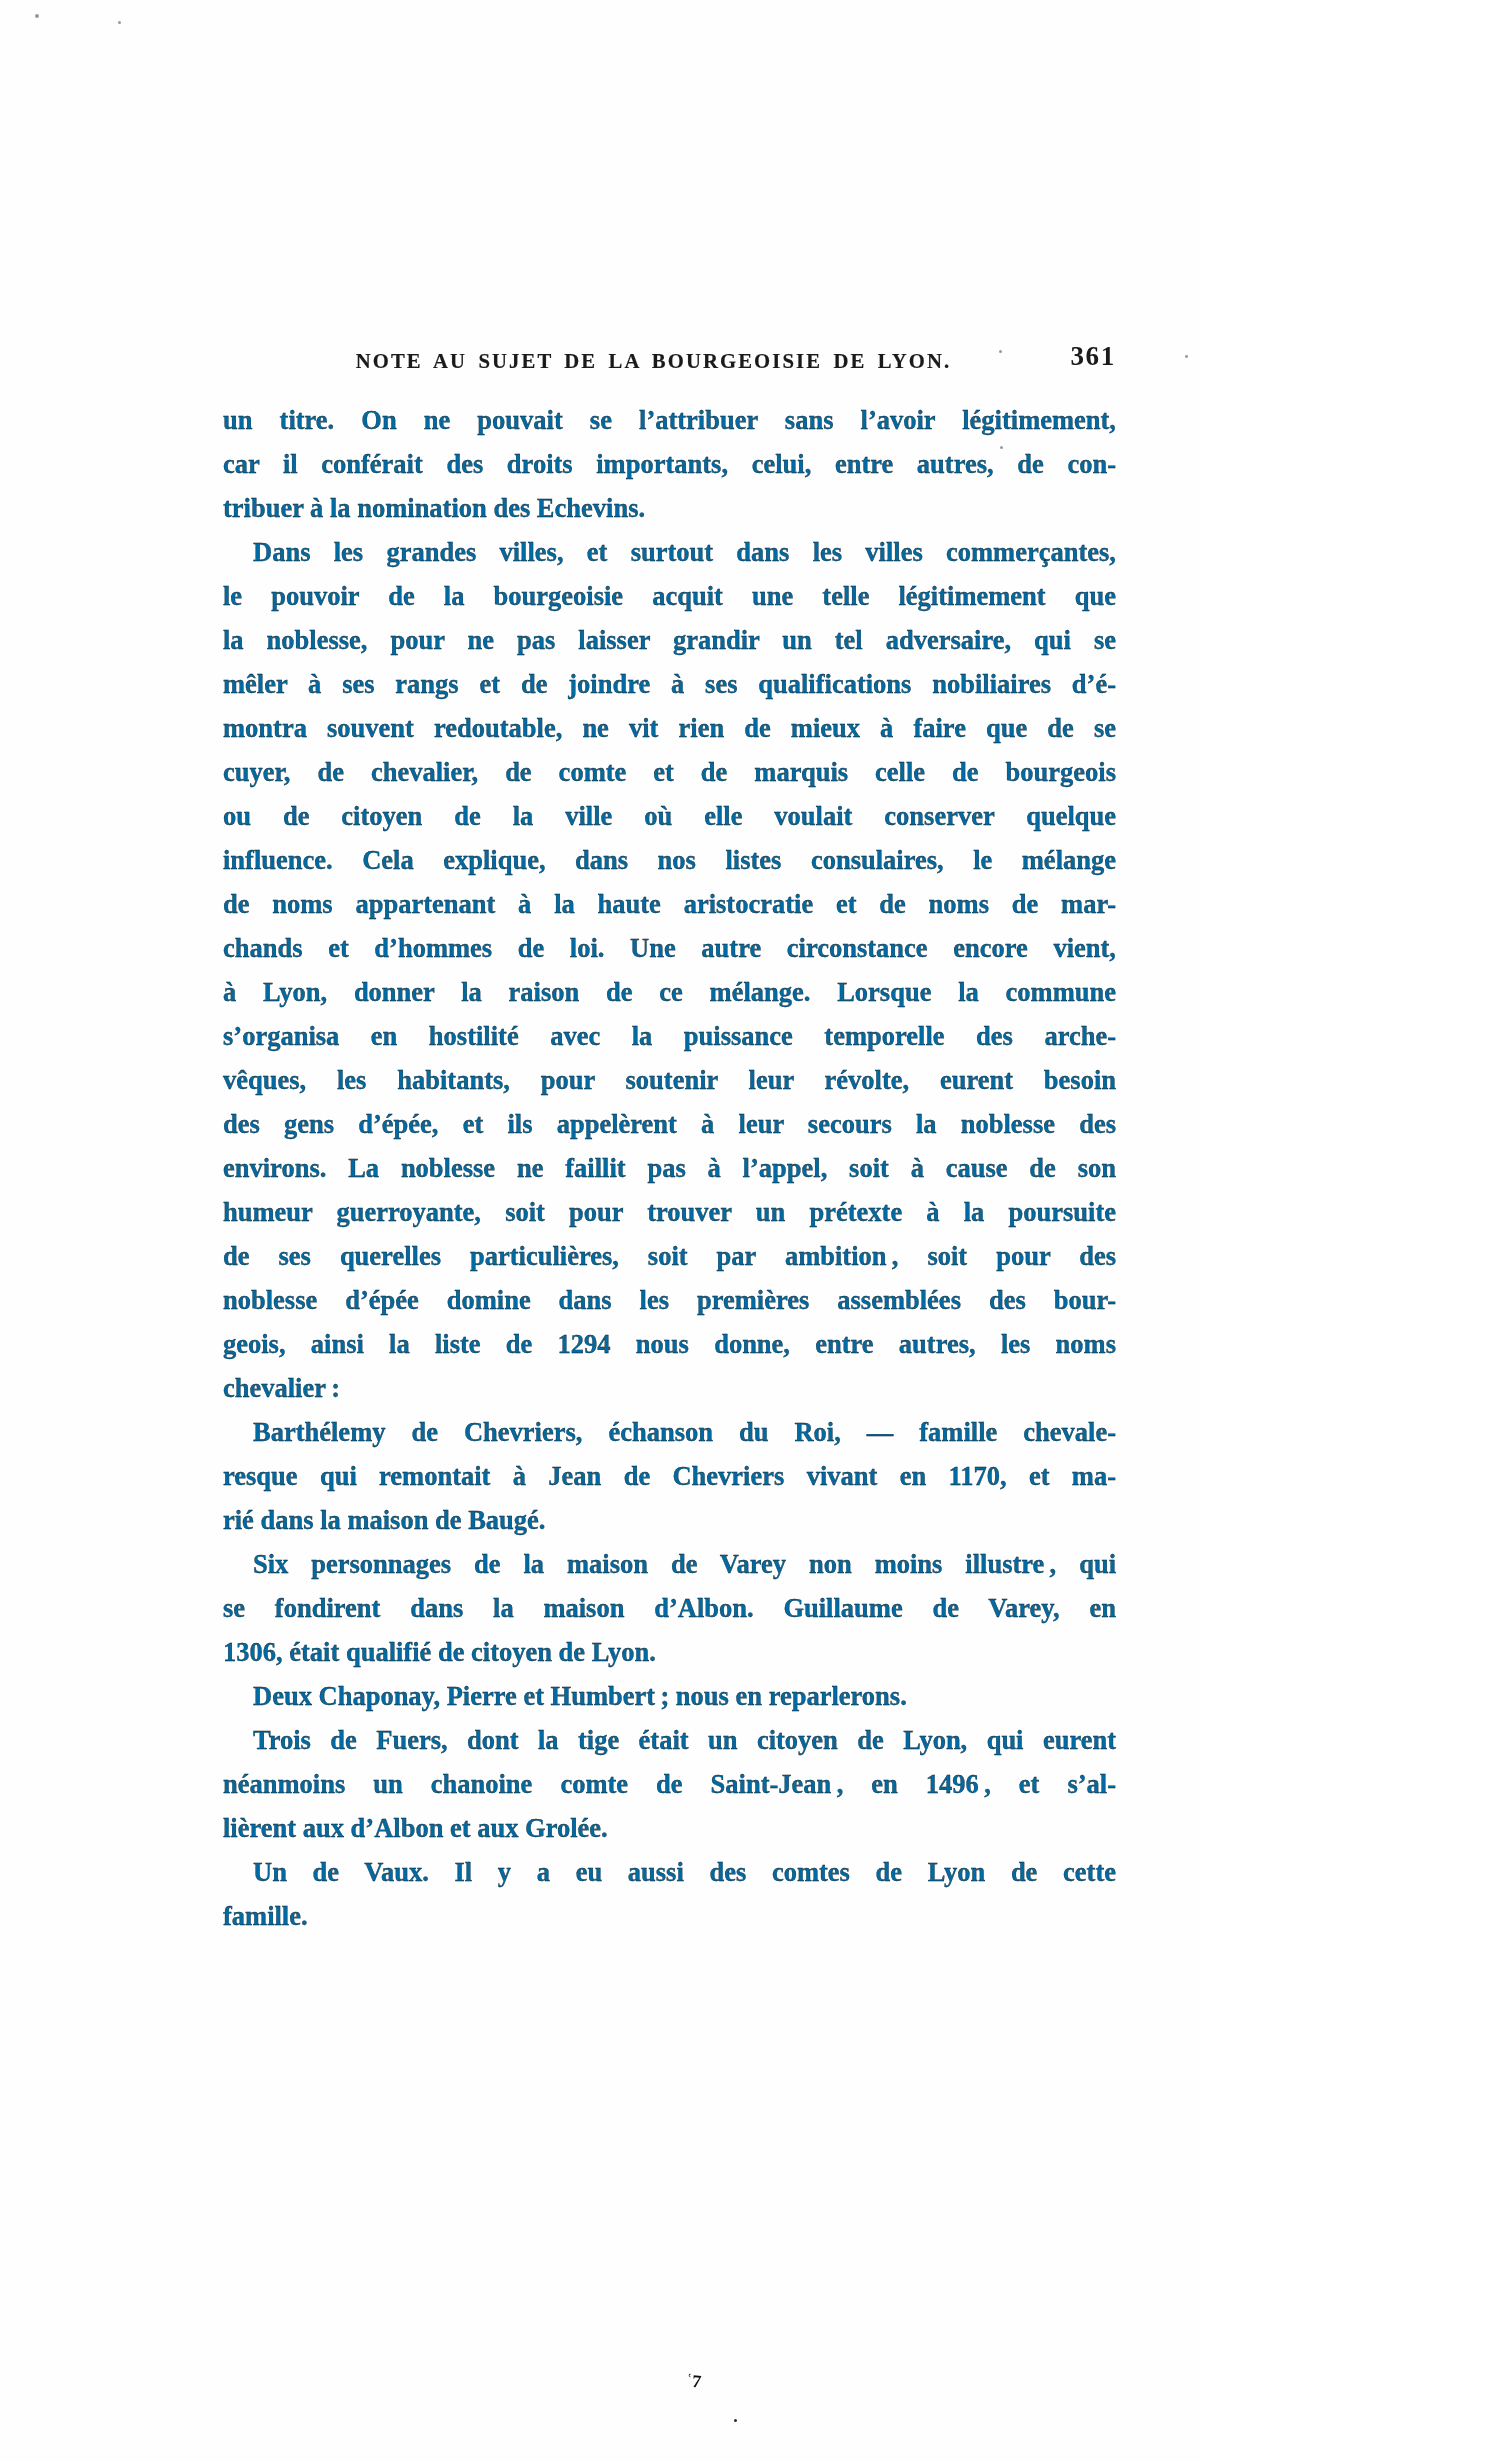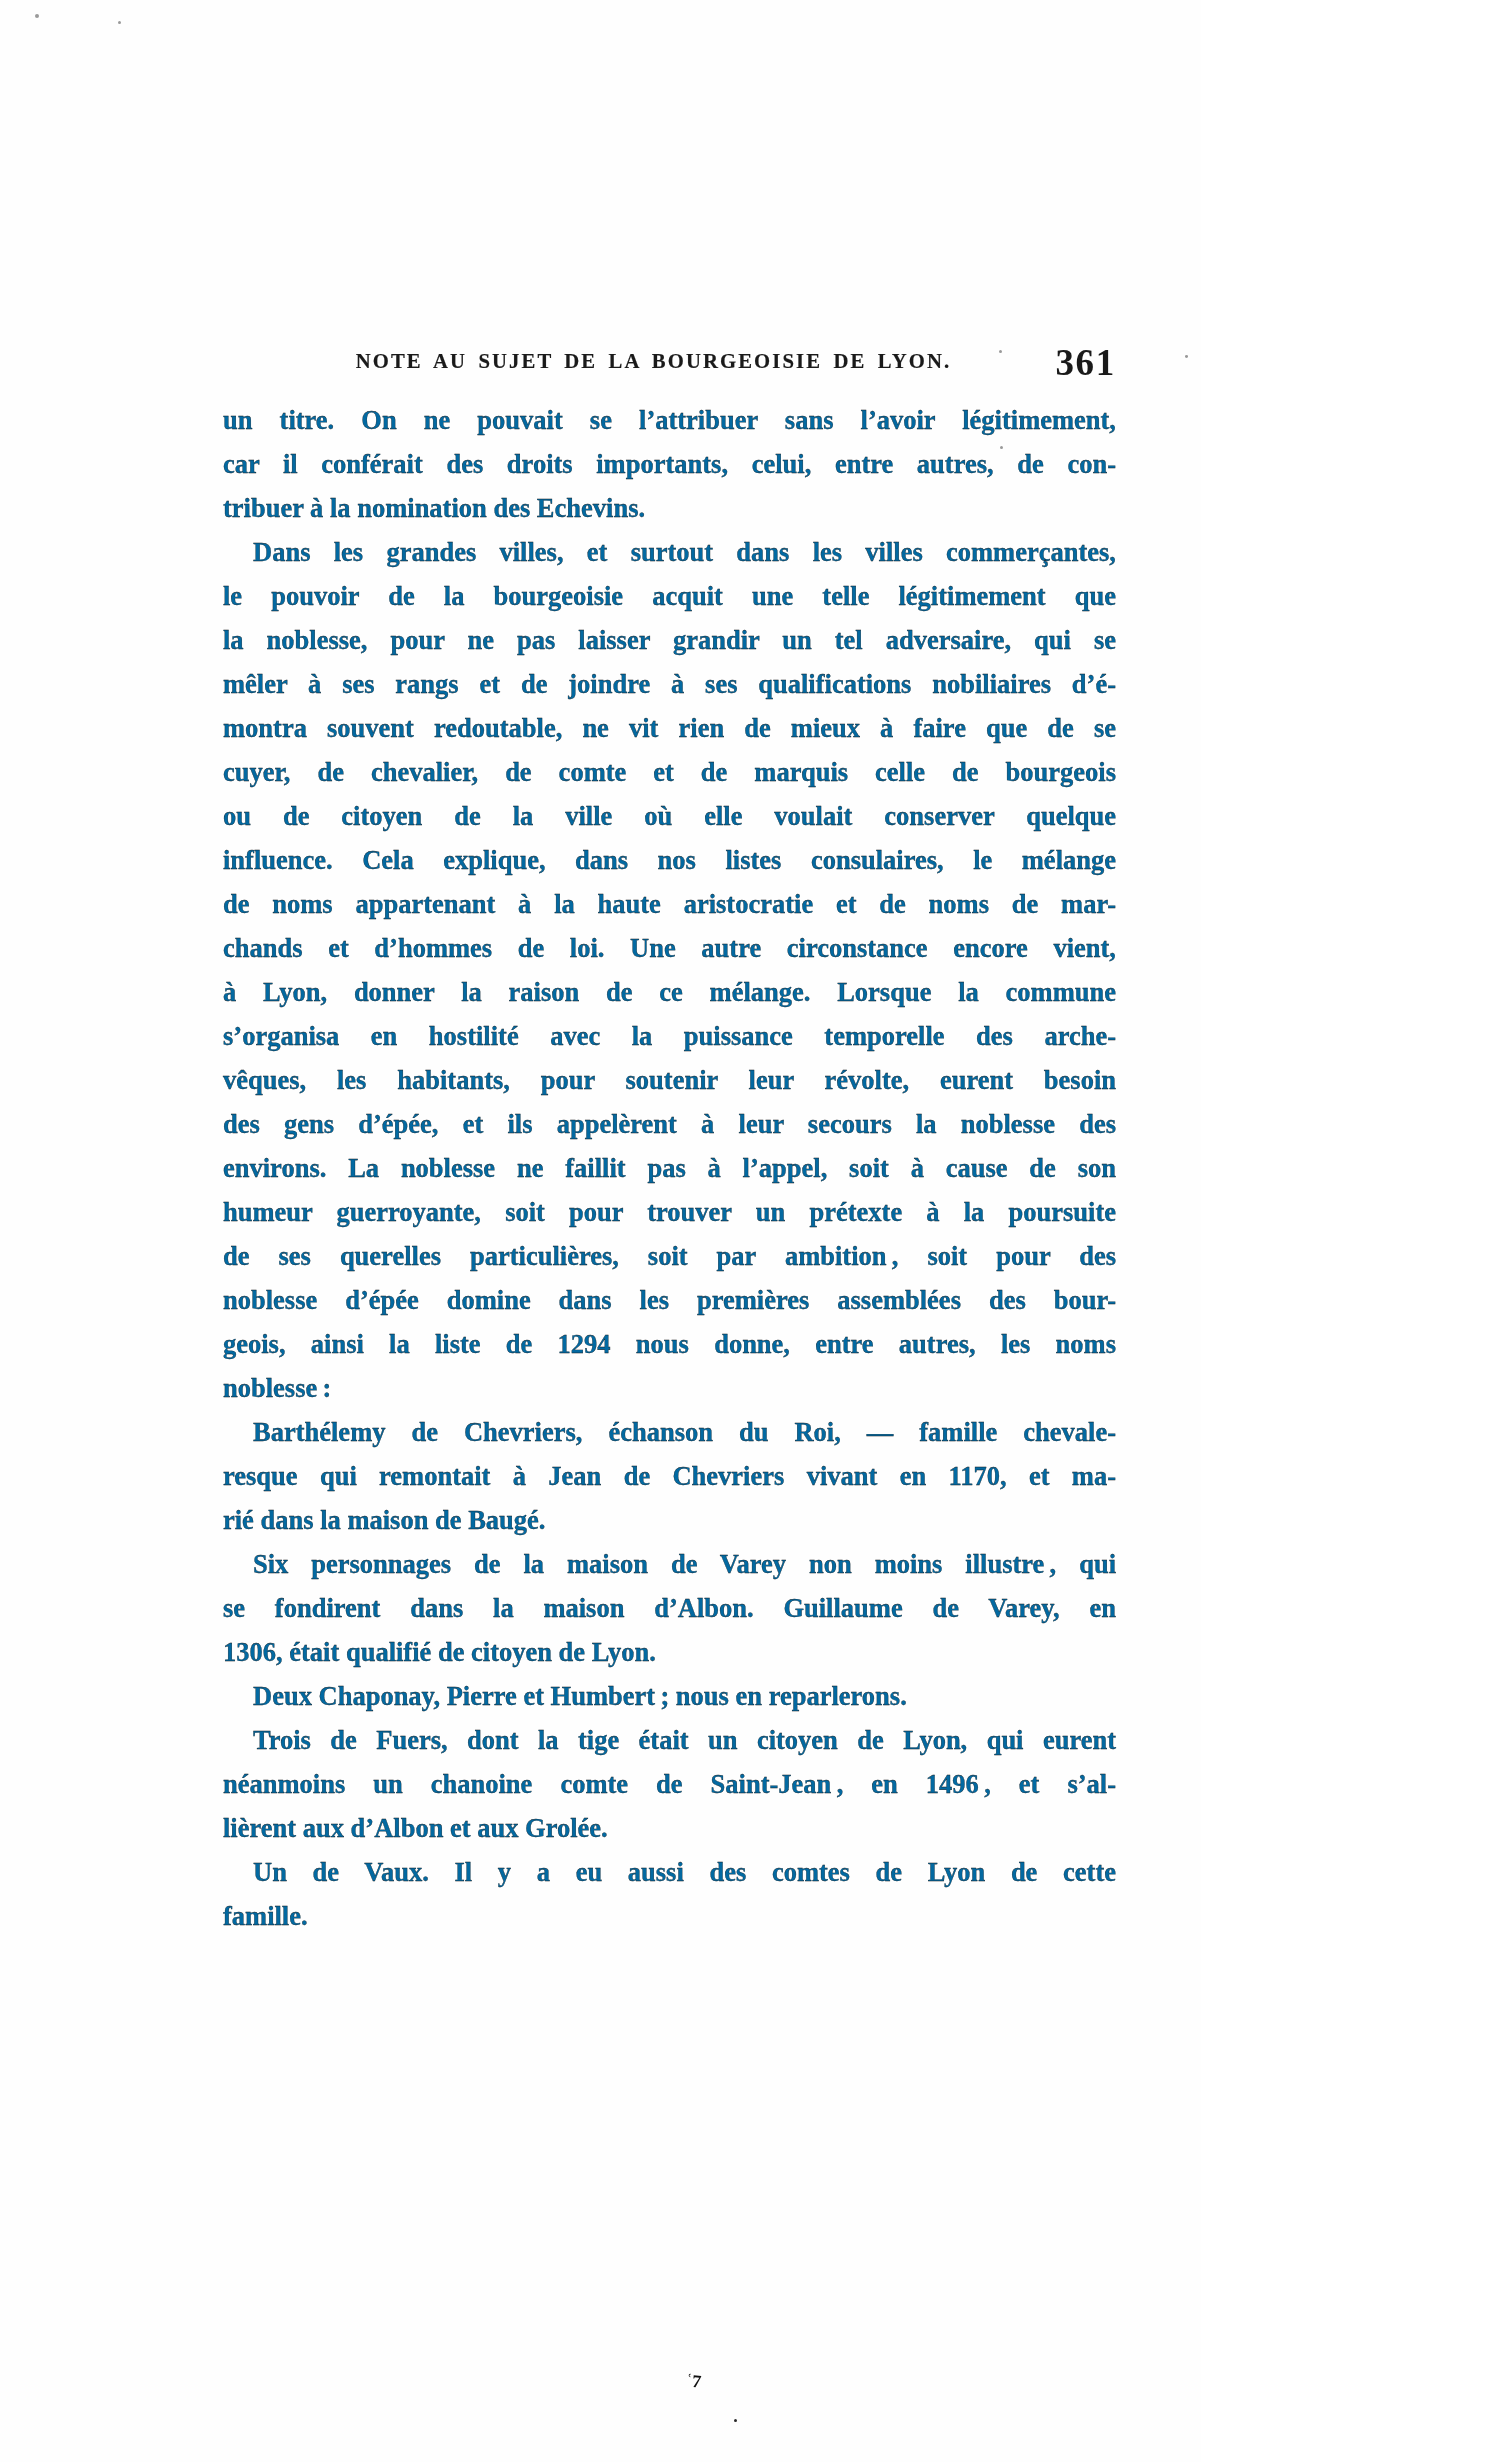--- a/index.html
+++ b/index.html
@@ -30,21 +30,21 @@
     white-space: nowrap;
     color: #1a1a1a;
     -webkit-text-stroke: 0.2px #1a1a1a;
   }
   .folio {
     position: absolute;
     top: 341px;
     left: 951px;
     width: 165px;
     text-align: right;
-    font-size: 37px;
+    font-size: 27px;
     font-weight: 700;
     color: #1a1a1a;
     letter-spacing: 1.7px;
   }
   
   .text-block {
     position: absolute;
     top: 398px;
     left: 223px;
     width: 893px;
@@ -103,21 +103,21 @@
       <div class="line">chands et d’hommes de loi. Une autre circonstance encore vient,</div>
       <div class="line">à Lyon, donner la raison de ce mélange. Lorsque la commune</div>
       <div class="line">s’organisa en hostilité avec la puissance temporelle des arche-</div>
       <div class="line">vêques, les habitants, pour soutenir leur révolte, eurent besoin</div>
       <div class="line">des gens d’épée, et ils appelèrent à leur secours la noblesse des</div>
       <div class="line">environs. La noblesse ne faillit pas à l’appel, soit à cause de son</div>
       <div class="line">humeur guerroyante, soit pour trouver un prétexte à la poursuite</div>
       <div class="line">de ses querelles particulières, soit par ambition , soit pour des</div>
       <div class="line">noblesse d’épée domine dans les premières assemblées des bour-</div>
       <div class="line">geois, ainsi la liste de 1294 nous donne, entre autres, les noms</div>
-      <div class="line par-end">noblesse :</div>
+      <div class="line par-end">chevalier :</div>
       <div class="line par-start">Barthélemy de Chevriers, échanson du Roi, — famille chevale-</div>
       <div class="line">resque qui remontait à Jean de Chevriers vivant en 1170, et ma-</div>
       <div class="line par-end">rié dans la maison de Baugé.</div>
       <div class="line par-start">Six personnages de la maison de Varey non moins illustre , qui</div>
       <div class="line">se fondirent dans la maison d’Albon. Guillaume de Varey, en</div>
       <div class="line par-end">1306, était qualifié de citoyen de Lyon.</div>
       <div class="line par-start par-end">Deux Chaponay, Pierre et Humbert ; nous en reparlerons.</div>
       <div class="line par-start">Trois de Fuers, dont la tige était un citoyen de Lyon, qui eurent</div>
       <div class="line">néanmoins un chanoine comte de Saint-Jean , en 1496 , et s’al-</div>
       <div class="line par-end">lièrent aux d’Albon et aux Grolée.</div>

